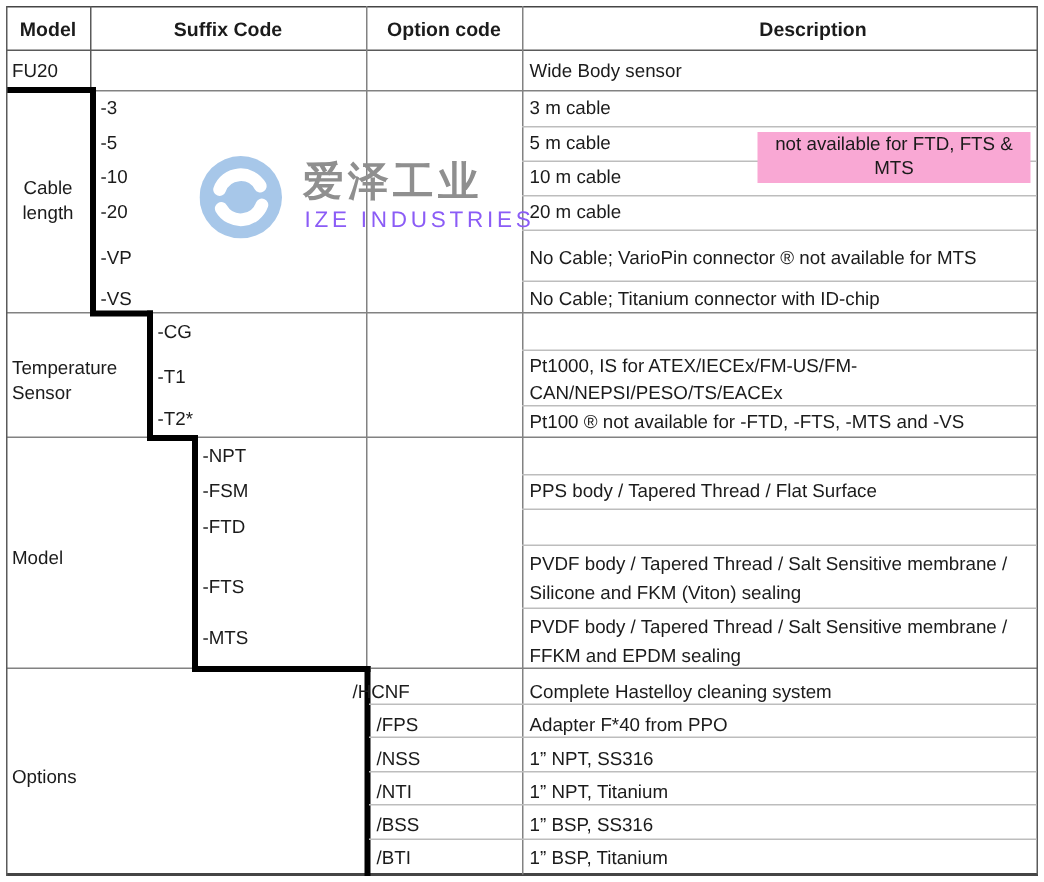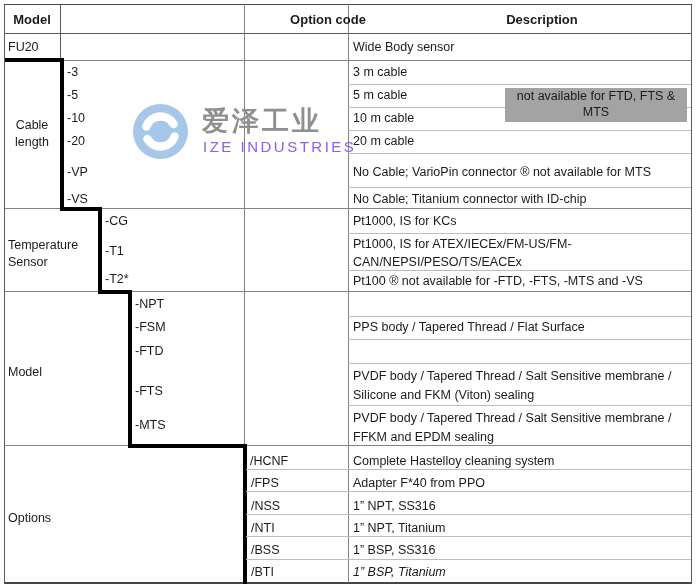--- a/index.html
+++ b/index.html
@@ -6,21 +6,21 @@
   #page{position:relative;width:696px;height:588px;background:#fff;overflow:hidden;
         font-family:"Liberation Sans", sans-serif;color:#1b1b1b;}
   .t{position:absolute;font-size:12.5px;line-height:16px;white-space:nowrap;}
   .hdr{font-weight:bold;font-size:13px;text-align:center;}
   .w{white-space:normal;}
   .ctr{text-align:center;}
   .line{position:absolute;background:#5a5a5a;}
   .col{position:absolute;background:#828282;}
   .sub{position:absolute;background:#bdbdbd;}
   .thick{position:absolute;background:#000;}
-  .note{position:absolute;background:#a3a3a3;text-align:center;font-size:12.5px;line-height:16.5px;white-space:normal;}
+  .note{position:absolute;background:#f9a8d4;text-align:center;font-size:12.5px;line-height:16.5px;white-space:normal;}
   .wm-cn{position:absolute;font-size:27px;font-weight:600;letter-spacing:3px;color:#8f8f8f;line-height:28px;white-space:nowrap;}
   .wm-en{position:absolute;font-size:15px;letter-spacing:2.5px;color:#8b5cf6;line-height:16px;white-space:nowrap;}
   .wrap2{line-height:18px;width:322px;overflow-wrap:anywhere;}
 </style>
 </head>
 <body>
 
 <div id="page">
 
   <div class="line" style="left:4px;top:3.5px;width:688px;height:1.8px;background:#454545;"></div>
@@ -60,21 +60,22 @@
   <div class="sub" style="left:348px;top:339px;width:343px;height:1px;"></div>
   <div class="sub" style="left:348px;top:363px;width:343px;height:1px;"></div>
   <div class="sub" style="left:348px;top:405px;width:343px;height:1px;"></div>
   <div class="sub" style="left:246px;top:468.5px;width:445px;height:1px;"></div>
   <div class="sub" style="left:246px;top:491px;width:445px;height:1px;"></div>
   <div class="sub" style="left:246px;top:513.5px;width:445px;height:1px;"></div>
   <div class="sub" style="left:246px;top:536px;width:445px;height:1px;"></div>
   <div class="sub" style="left:246px;top:559px;width:445px;height:1px;"></div>
 
   <div class="t hdr" style="left:4px;top:12px;width:56px;">Model</div>
-  <div class="t hdr" style="left:244px;top:12px;width:104px;margin-left:32px;">Option code</div>
+  <div class="t hdr" style="left:60px;top:12px;width:184px;">Suffix Code</div>
+  <div class="t hdr" style="left:244px;top:12px;width:104px;">Option code</div>
   <div class="t hdr" style="left:348px;top:12px;width:344px;padding-left:22px;">Description</div>
 
   <div class="t" style="left:8px;top:38.5px;">FU20</div>
   <div class="t" style="left:353px;top:38.5px;">Wide Body sensor</div>
 
   <div class="t w ctr" style="left:4px;top:117px;width:56px;line-height:17px;">Cable length</div>
   <div class="t" style="left:67px;top:63.5px;">-3</div>
   <div class="t" style="left:67px;top:86.5px;">-5</div>
   <div class="t" style="left:67px;top:109.5px;">-10</div>
   <div class="t" style="left:67px;top:132.5px;">-20</div>
@@ -85,47 +86,46 @@
   <div class="t" style="left:353px;top:109.5px;">10 m cable</div>
   <div class="t" style="left:353px;top:132.5px;">20 m cable</div>
   <div class="t" style="left:353px;top:163.5px;">No Cable; VarioPin connector ® not available for MTS</div>
   <div class="t" style="left:353px;top:190.5px;">No Cable; Titanium connector with ID-chip</div>
   <div class="note" style="left:505px;top:87.5px;width:182px;height:34px;">not available for FTD, FTS &amp; MTS</div>
 
   <div class="t w" style="left:8px;top:237px;width:86px;line-height:17px;">Temperature Sensor</div>
   <div class="t" style="left:105px;top:212.5px;">-CG</div>
   <div class="t" style="left:105px;top:242.5px;">-T1</div>
   <div class="t" style="left:105px;top:270.5px;">-T2*</div>
-  <div class="t" style="left:353px;top:212.5px;">Pt1000, IS for KCs</div>
   <div class="t w wrap2" style="left:353px;top:234.5px;">Pt1000, IS for ATEX/IECEx/FM-US/FM-CAN/NEPSI/PESO/TS/EACEx</div>
   <div class="t" style="left:353px;top:272.5px;">Pt100 ® not available for -FTD, -FTS, -MTS and -VS</div>
 
   <div class="t" style="left:8px;top:363.5px;">Model</div>
   <div class="t" style="left:135px;top:295.5px;">-NPT</div>
   <div class="t" style="left:135px;top:318.5px;">-FSM</div>
   <div class="t" style="left:135px;top:342.5px;">-FTD</div>
   <div class="t" style="left:135px;top:370.5px;margin-top:12px;">-FTS</div>
   <div class="t" style="left:135px;top:416.5px;">-MTS</div>
   <div class="t" style="left:353px;top:318.5px;">PPS body / Tapered Thread / Flat Surface</div>
   <div class="t w" style="left:353px;top:367px;width:322px;line-height:18.5px;">PVDF body / Tapered Thread / Salt Sensitive membrane / Silicone and FKM (Viton) sealing</div>
   <div class="t w" style="left:353px;top:409px;width:322px;line-height:18.5px;">PVDF body / Tapered Thread / Salt Sensitive membrane / FFKM and EPDM sealing</div>
 
   <div class="t" style="left:8px;top:509.5px;">Options</div>
-  <div class="t" style="left:250px;top:452.5px;text-align:center;">/HCNF</div>
+  <div class="t" style="left:235px;top:452.5px;text-align:center;">/HCNF</div>
   <div class="t" style="left:251px;top:475px;">/FPS</div>
   <div class="t" style="left:251px;top:497.5px;">/NSS</div>
   <div class="t" style="left:251px;top:519.5px;">/NTI</div>
   <div class="t" style="left:251px;top:542px;">/BSS</div>
   <div class="t" style="left:251px;top:564px;">/BTI</div>
   <div class="t" style="left:353px;top:452.5px;">Complete Hastelloy cleaning system</div>
   <div class="t" style="left:353px;top:475px;">Adapter F*40 from PPO</div>
   <div class="t" style="left:353px;top:497.5px;">1” NPT, SS316</div>
   <div class="t" style="left:353px;top:519.5px;">1” NPT, Titanium</div>
   <div class="t" style="left:353px;top:542px;">1” BSP, SS316</div>
-  <div class="t" style="left:353px;top:564px;font-style:italic;">1” BSP, Titanium</div>
+  <div class="t" style="left:353px;top:564px;">1” BSP, Titanium</div>
 
   <div style="position:absolute;left:133px;top:104px;width:55px;height:55px;">
     <svg width="55" height="55" viewBox="0 0 55 55">
       <circle cx="27.5" cy="27.5" r="27.5" fill="#a7c7e9"></circle>
       <path d="M13.4 22.4 A15 15 0 0 1 40.5 20" stroke="#ffffff" stroke-width="8.5" fill="none" stroke-linecap="round"></path>
       <path d="M41.6 32.6 A15 15 0 0 1 14.5 35" stroke="#ffffff" stroke-width="8.5" fill="none" stroke-linecap="round"></path>
     </svg>
   </div>
   <div class="wm-cn" style="left:202px;top:107px;">爱泽工业</div>
   <div class="wm-en" style="left:203px;top:139px;">IZE INDUSTRIES</div>

